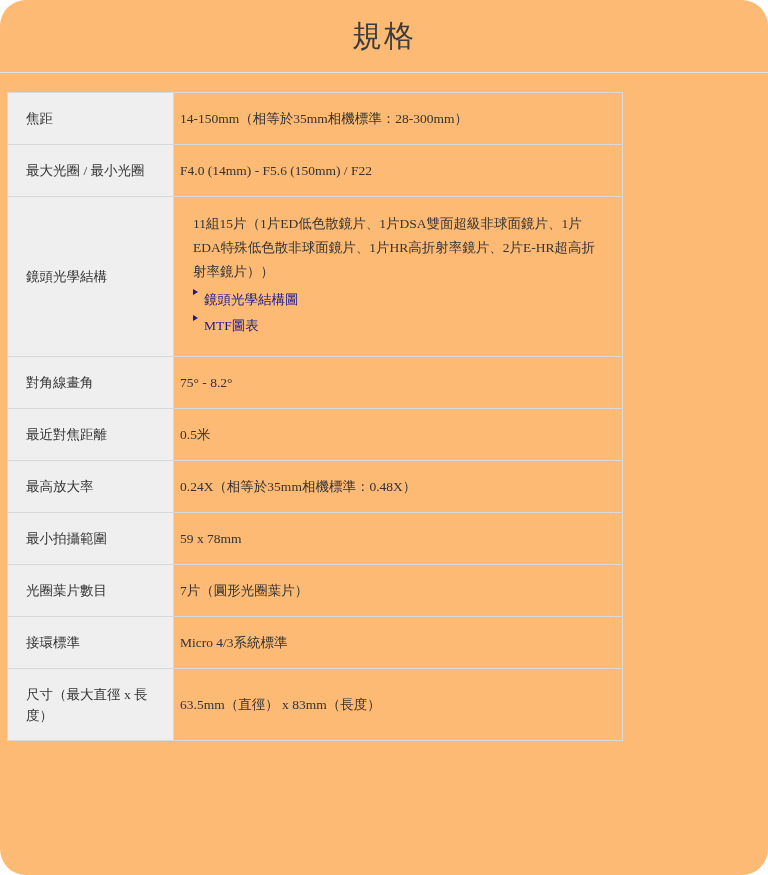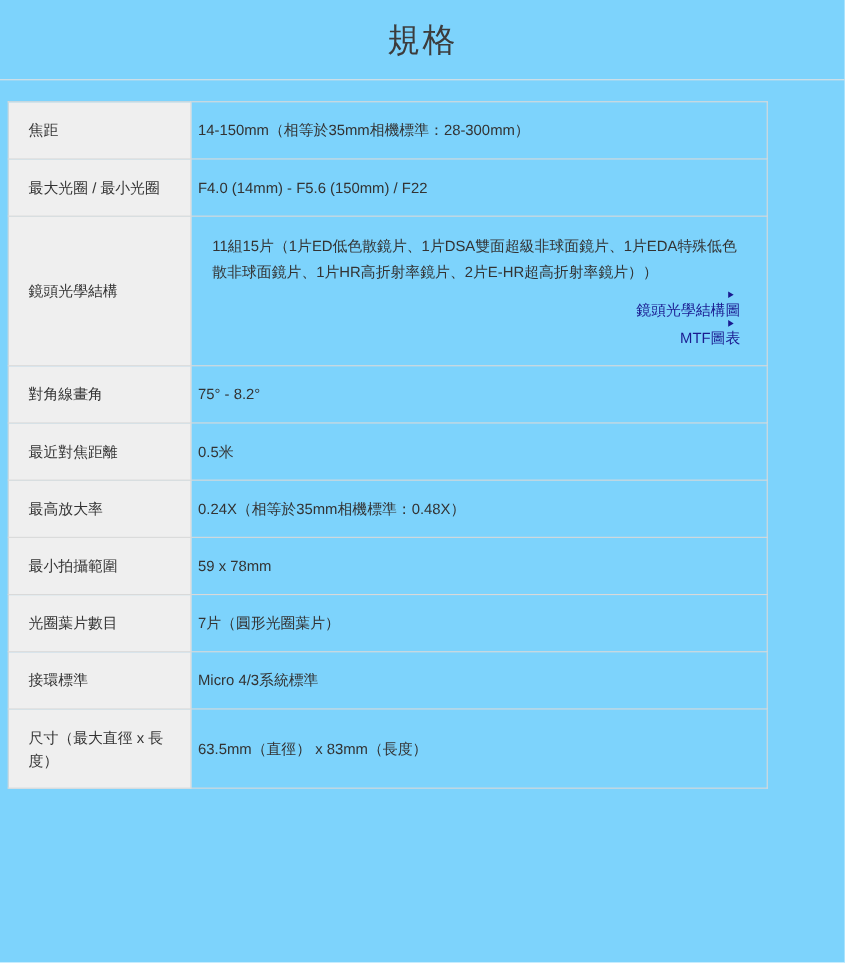--- a/index.html
+++ b/index.html
@@ -1,52 +1,53 @@
 <!DOCTYPE html>
 <html lang="zh-Hant" style="--link: #1a1a8f; --label-bg: #efefef; --border: #d9d9d9; --divider: #e2e2e2; --text: #333333;"><head>
 <meta charset="utf-8">
 <style>
   html, body { margin: 0; padding: 0; background: #ffffff; }
   .page {
-    width: 768px; height: 875px; background: #7dd3fc;
+    width: 768px; height: 875px; background: #fdba74;
     font-family: "Liberation Sans", "DejaVu Sans", sans-serif;
     color: var(--text, #333333);
-    overflow: hidden; box-sizing: border-box;
+    overflow: hidden; box-sizing: border-box; border-radius: 26px;
   }
   .header {
     height: 72px;
     border-bottom: 1px solid var(--divider, #e2e2e2);
     display: flex; align-items: center; justify-content: center;
   }
   .title {
     margin: 0; font-size: 30px; font-weight: 500;
     color: #3c3c3c; letter-spacing: 2px;
   }
   .spec-table {
-    width: 691px; margin: 19px 0 0 7px;
+    width: 616px; margin: 19px 0 0 7px;
     border-collapse: collapse; table-layout: fixed;
     font-size: 13.5px;
+    font-family: Liberation Serif, serif;
   }
   .spec-table td {
     border: 1px solid var(--border, #d9d9d9);
     vertical-align: middle; color: var(--text, #333333);
   }
   .label-cell {
     width: 166px; background: var(--label-bg, #efefef);
     padding: 8px 12px 8px 18px; line-height: 21px;
     box-sizing: border-box;
   }
   .value-cell { padding: 8px 24px 8px 6px; line-height: 21px; }
   tr.std  { height: 52px; }
   tr.dim-row { height: 72px; }
   .value-cell.multi { padding: 15px 24px 15px 19px; }
   .value-para { margin: 0 0 5px 0; line-height: 24px; }
   .spec-link {
-    display: flex; align-items: flex-end; height: 26px;
-    color: var(--link, #1a1a8f); text-decoration: none; cursor: pointer; flex-direction: column;
+    display: flex; align-items: flex-start; height: 26px;
+    color: var(--link, #1a1a8f); text-decoration: none; cursor: pointer;
   }
   .arrow-icon {
     width: 0; height: 0; flex: 0 0 auto;
     border-left: 5px solid currentColor;
     border-top: 3.5px solid transparent;
     border-bottom: 3.5px solid transparent;
     margin-right: 6px;
   }
 </style>
 </head>

